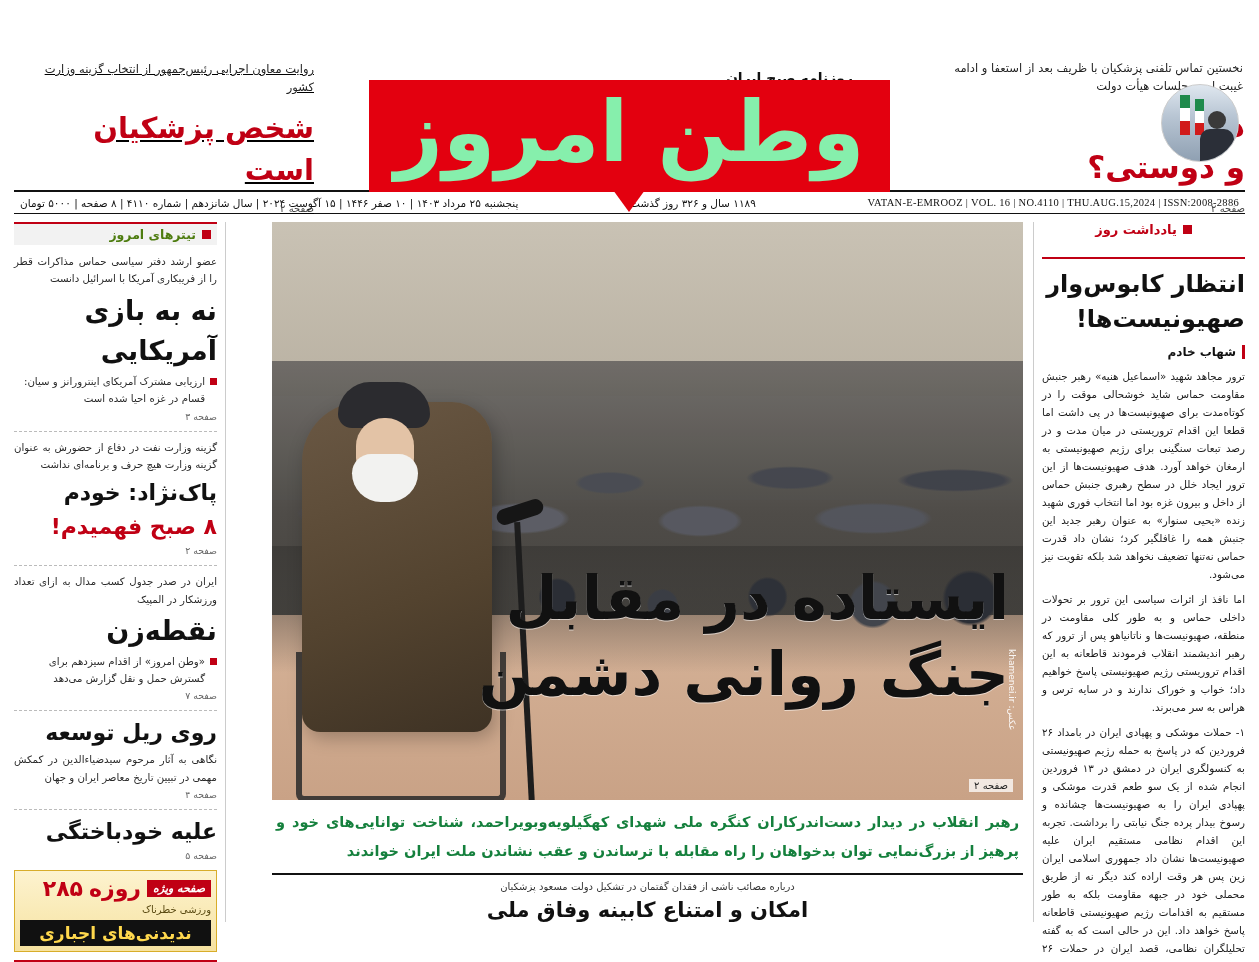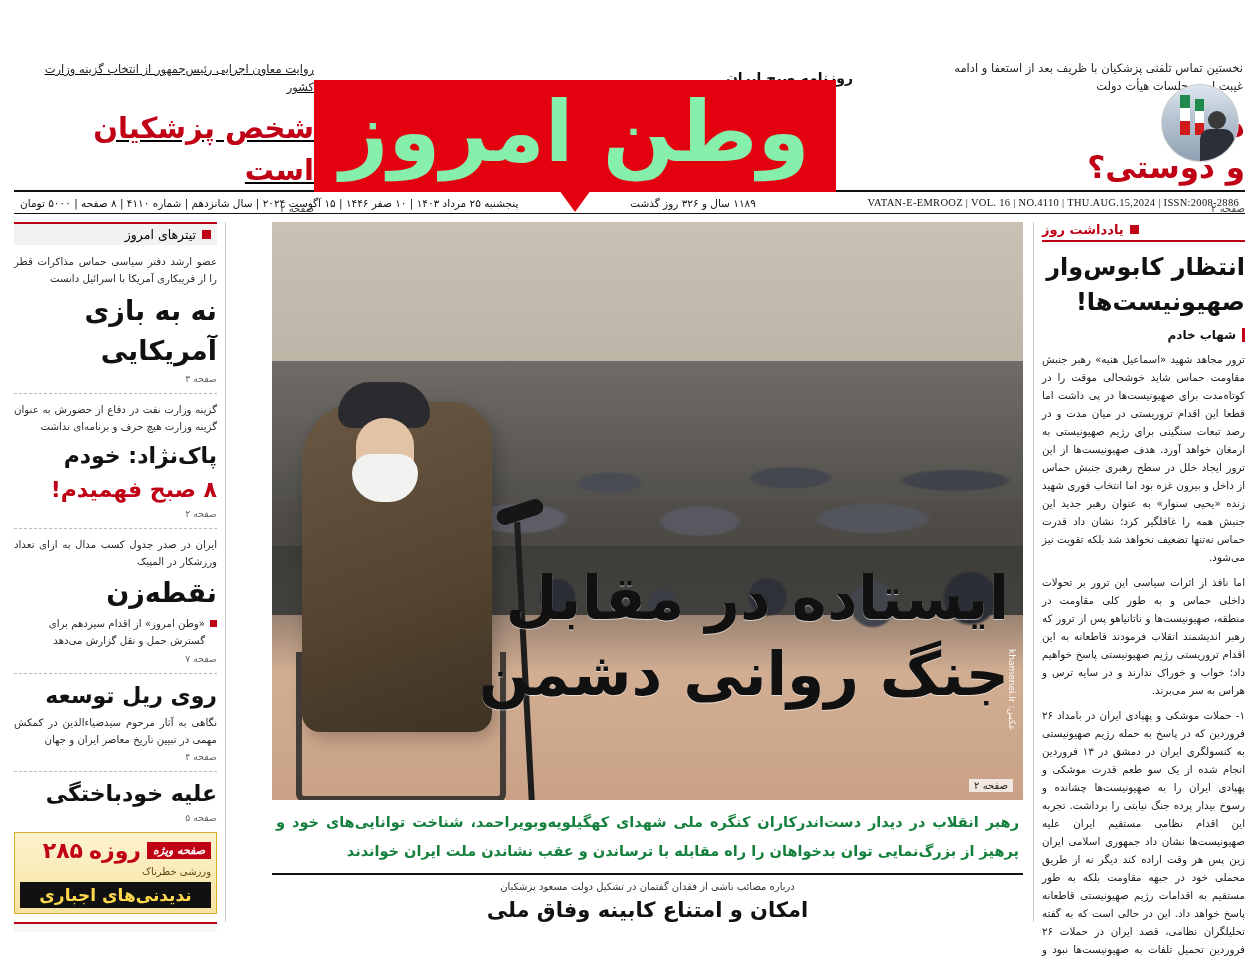--- a/index.html
+++ b/index.html
@@ -48,21 +48,21 @@
   }
   .mh-right .pageref {
     margin-top: 14px;
     font-size: 10px;
     color: #444;
     text-align: right;
   }
 
   .mh-center {
     flex: 1;
-    text-align: left;
+    text-align: center;
     position: relative;
     padding-top: 54px;
   }
   .mh-center .site {
     font-family: "Liberation Serif", serif;
     letter-spacing: 3px;
     font-size: 13px;
     color: #5b5b5b;
     position: absolute;
     top: 68px;
@@ -170,24 +170,24 @@
   
   .col-note {
     width: 212px;
     direction: rtl;
     border-left: 1px solid #ccc;
     padding-left: 8px;
   }
   .note-head {
     display: flex;
     align-items: center;
-    justify-content: flex-end;
+    justify-content: center;
     gap: 6px;
     border-bottom: 2px solid #c00014;
-    padding-bottom: 3px;
+    padding-bottom: 20px;
     margin-bottom: 8px;
   }
   .note-head .sq { width: 9px; height: 9px; background: #c00014; }
   .note-head .txt { color: #c00014; font-size: 13px; font-weight: bold; }
   .note-title {
     font-size: 24px;
     font-weight: bold;
     line-height: 1.45;
     color: #111;
     text-align: right;
@@ -334,21 +334,21 @@
     padding-right: 8px;
   }
   .side-head {
     background: #f2f2f2;
     border-top: 2px solid #c00014;
     display: flex; align-items:center; gap:6px;
     padding: 3px 6px;
     margin-bottom: 8px;
   }
   .side-head .sq { width: 9px; height: 9px; background: #c00014; }
-  .side-head .txt { color: #000000; font-size: 12.5px; font-weight: normal; }
+  .side-head .txt { color: #4d7c0f; font-size: 12.5px; font-weight: bold; }
 
   .side-item { margin-bottom: 9px; }
   .side-item .teaser {
     font-size: 10.2px; color:#2a2a2a; line-height:1.7; text-align: justify;
   }
   .side-item .title {
     font-size: 27px; font-weight: bold; color:#111; line-height:1.32; margin:5px 0 4px 0;
   }
   .side-item .title.red { color:#c00014; }
   .side-item .title.sm { font-size: 22px; }
@@ -488,20 +488,24 @@
     <div class="col-side">
       <div class="side-head">
         <span class="sq"></span>
         <span class="txt">تیترهای امروز</span>
       </div>
 
       <div class="side-item">
         <div class="teaser">عضو ارشد دفتر سیاسی حماس مذاکرات قطر را از فریبکاری آمریکا با اسرائیل دانست</div>
         <div class="title">نه به بازی</div>
         <div class="title">آمریکایی</div>
+        <div class="bullet">
+          <span class="dot"></span>
+          <span>ارزیابی مشترک آمریکای اینترورانز و سیان: قسام در غزه احیا شده است</span>
+        </div>
         <div class="pageref">صفحه ۳</div>
       </div>
       <div class="hr-dash"></div>
 
       <div class="side-item">
         <div class="teaser">گزینه وزارت نفت در دفاع از حضورش به عنوان گزینه وزارت هیچ حرف و برنامه‌ای نداشت</div>
         <div class="title sm">پاک‌نژاد: خودم</div>
         <div class="title sm red">۸ صبح فهمیدم!</div>
         <div class="pageref">صفحه ۲</div>
       </div>

